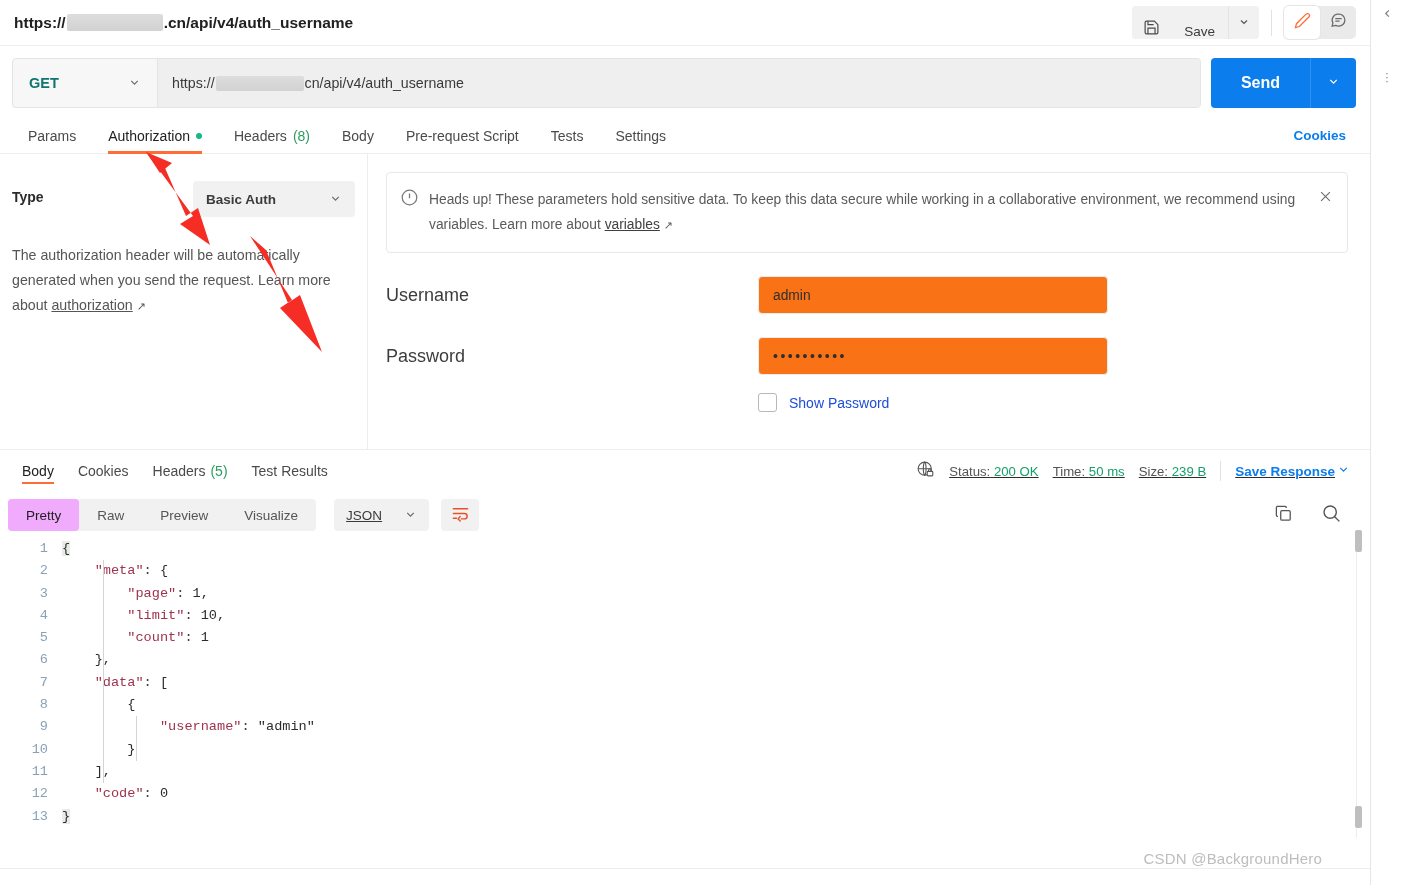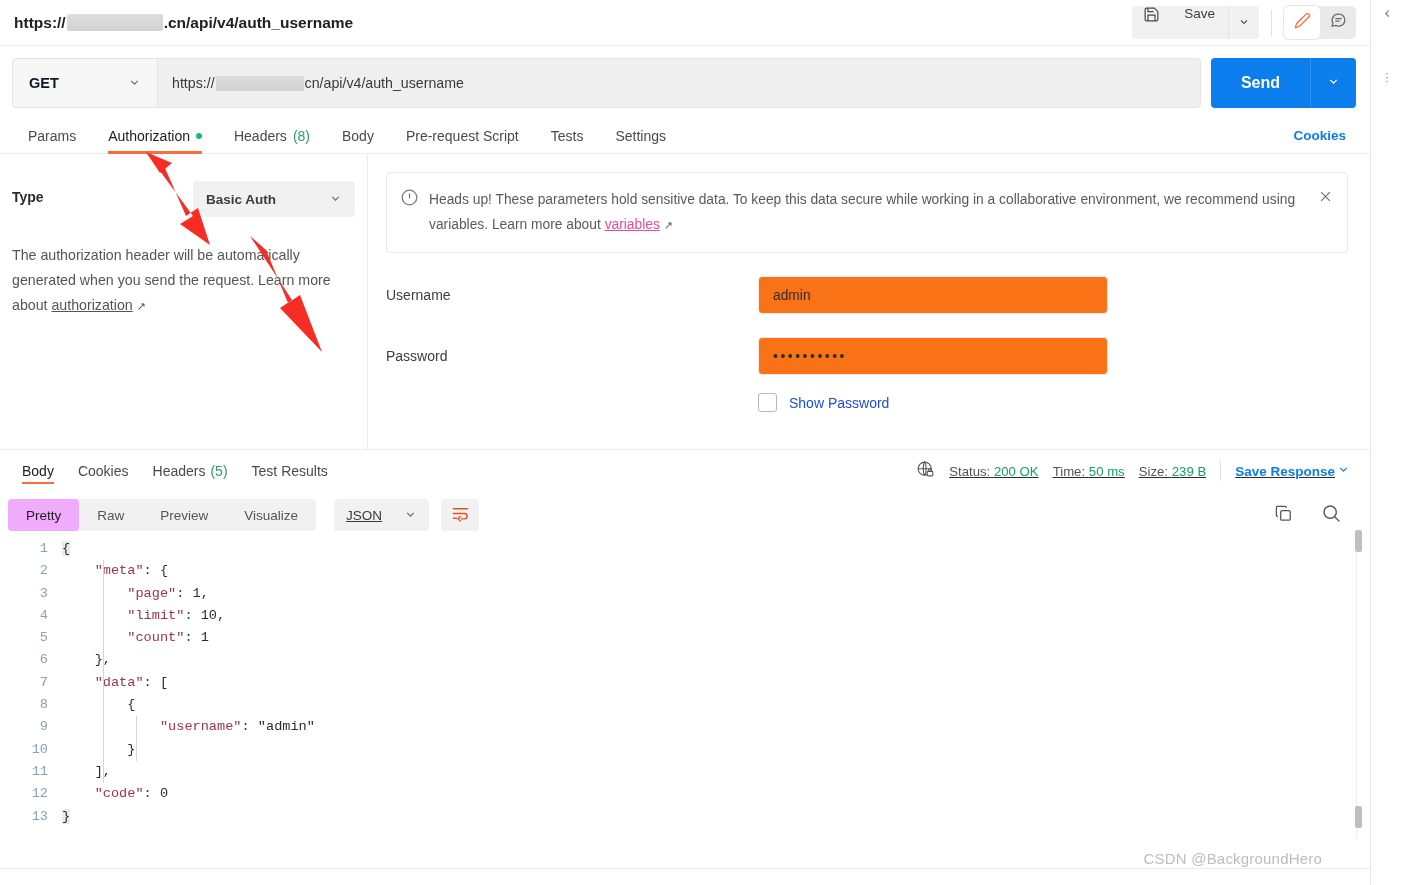--- a/index.html
+++ b/index.html
@@ -35,42 +35,42 @@
   }
   .mask {
     display:inline-block; height:17px; width:96px;
     background:linear-gradient(180deg,#dddddd,#d2d2d2);
     border-radius:2px; margin:0 1px; vertical-align:middle;
   }
   .mask.small { width:88px; height:15px; }
   .title-actions { margin-left:auto; display:flex; align-items:center; gap:0; }
   .save-group { display:flex; align-items:center; background:#f1f1f1; border-radius:4px; overflow:hidden; height:33px; }
   .save-btn {
-    display:flex; align-items:flex-start; gap:24px;
+    display:flex; align-items:flex-end; gap:24px;
     padding:0 13px 0 11px; height:33px; font-size:13.5px; color:#3c3c3c; font-weight:400;
     cursor:pointer; background:#f1f1f1;
   }
   .save-caret {
     width:31px; height:33px; display:flex; align-items:center; justify-content:center;
     color:#555; font-size:11px; border-left:1px solid #e4e4e4; cursor:pointer; background:#f1f1f1;
   }
   .vsep { width:1px; height:26px; background:#e2e2e2; margin:0 12px; }
   .icon-pair { display:flex; align-items:center; background:#eaeaea; border-radius:5px; }
   .icon-btn { width:36px; height:33px; display:flex; align-items:center; justify-content:center; cursor:pointer; border-radius:5px; }
   .icon-btn.active { background:#ffffff; box-shadow:0 0 0 1px #e6e6e6; }
 
   
   .url-row { display:flex; align-items:center; padding:12px 14px 10px 12px; gap:10px; }
   .url-bar {
     flex:1; display:flex; align-items:stretch; height:50px;
     border:1px solid #e4e4e4; border-radius:4px; background:#f7f7f7; overflow:hidden;
   }
   .method {
     width:145px; display:flex; align-items:center; justify-content:space-between;
-    padding:0 16px; font-size:14.5px; font-weight:600; color:#0f172a;
+    padding:0 16px; font-size:14.5px; font-weight:600; color:#0f766e;
     border-right:1px solid #e4e4e4; cursor:pointer;
   }
   .method .chev { font-size:11px; color:#6a6a6a; font-weight:400; }
   .url-input {
     flex:1; display:flex; align-items:center; padding:0 14px;
     font-size:14.2px; color:#3a3a3a; background:#efefef; cursor:text; white-space:nowrap;
   }
   .send-group { display:flex; align-items:stretch; height:50px; border-radius:4px; overflow:hidden; }
   .send-btn {
     background:#0b7ded; color:#fff; font-size:16px; font-weight:700;
@@ -114,25 +114,25 @@
   .auth-desc a { color:#555; text-decoration:underline; }
   .ext { font-size:11px; }
 
   .auth-right { flex:1; padding:18px 22px 0 18px; }
   .notice {
     border:1px solid #e8e8e8; border-radius:4px; background:#fff;
     display:flex; align-items:flex-start; gap:10px; padding:14px 14px 14px 13px;
   }
   .notice-icon { flex:none; margin-top:1px; }
   .notice-text { font-size:13.8px; line-height:25px; color:#5a5a5a; flex:1; }
-  .notice-text a { color:#ec4899; }
+  .notice-text a { color:#404040; }
   .notice-close { flex:none; color:#6b6b6b; font-size:17px; cursor:pointer; padding-left:8px; line-height:1; margin-top:2px; }
 
   .field-row { display:flex; align-items:center; margin-top:23px; }
-  .field-label { width:372px; font-size:14px; color:#3d3d3d; }
+  .field-label { width:372px; font-size:18px; color:#3d3d3d; }
   .field-box {
     width:350px; height:38px; background:#f97316; border:1px solid #ececec;
     border-radius:4px; display:flex; align-items:center; padding:0 14px;
     font-size:13.8px; color:#2e2e2e; cursor:text;
   }
   .dots { letter-spacing:2.5px; font-size:14px; color:#2e2e2e; }
   .show-row { display:flex; align-items:center; margin-top:18px; padding-left:372px; gap:12px; }
   .chk { width:19px; height:19px; border:1.5px solid #b8b8b8; border-radius:3px; background:#fff; cursor:pointer; }
   .show-lbl { font-size:14px; color:#1d4ed8; }
 

